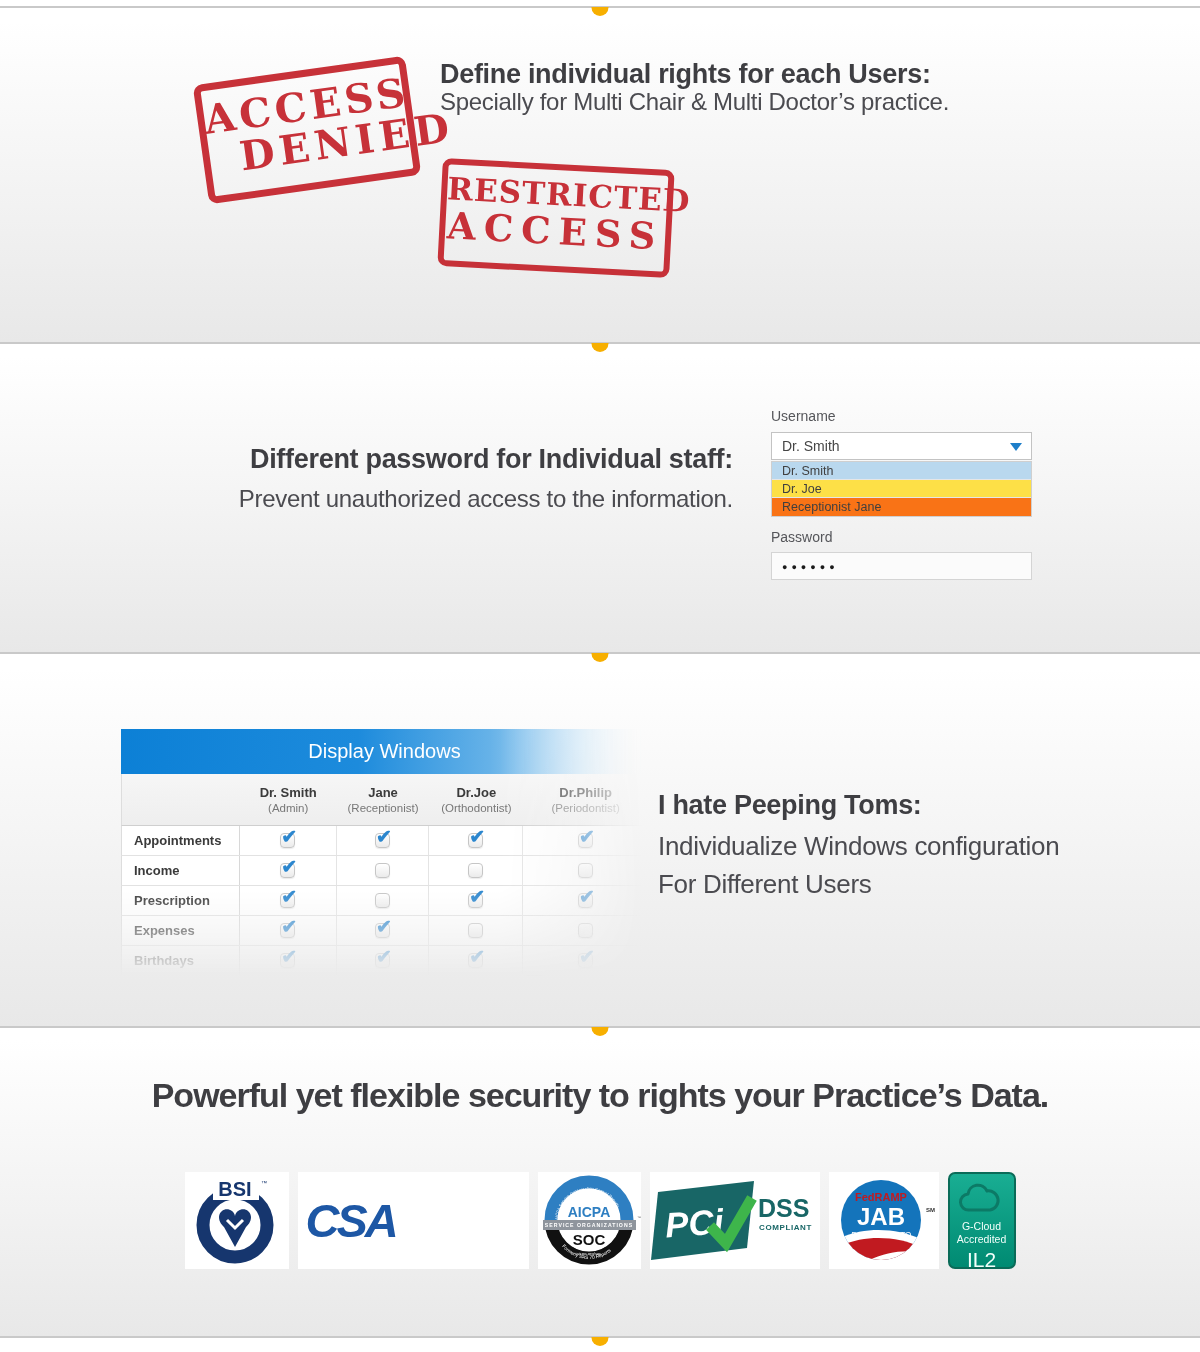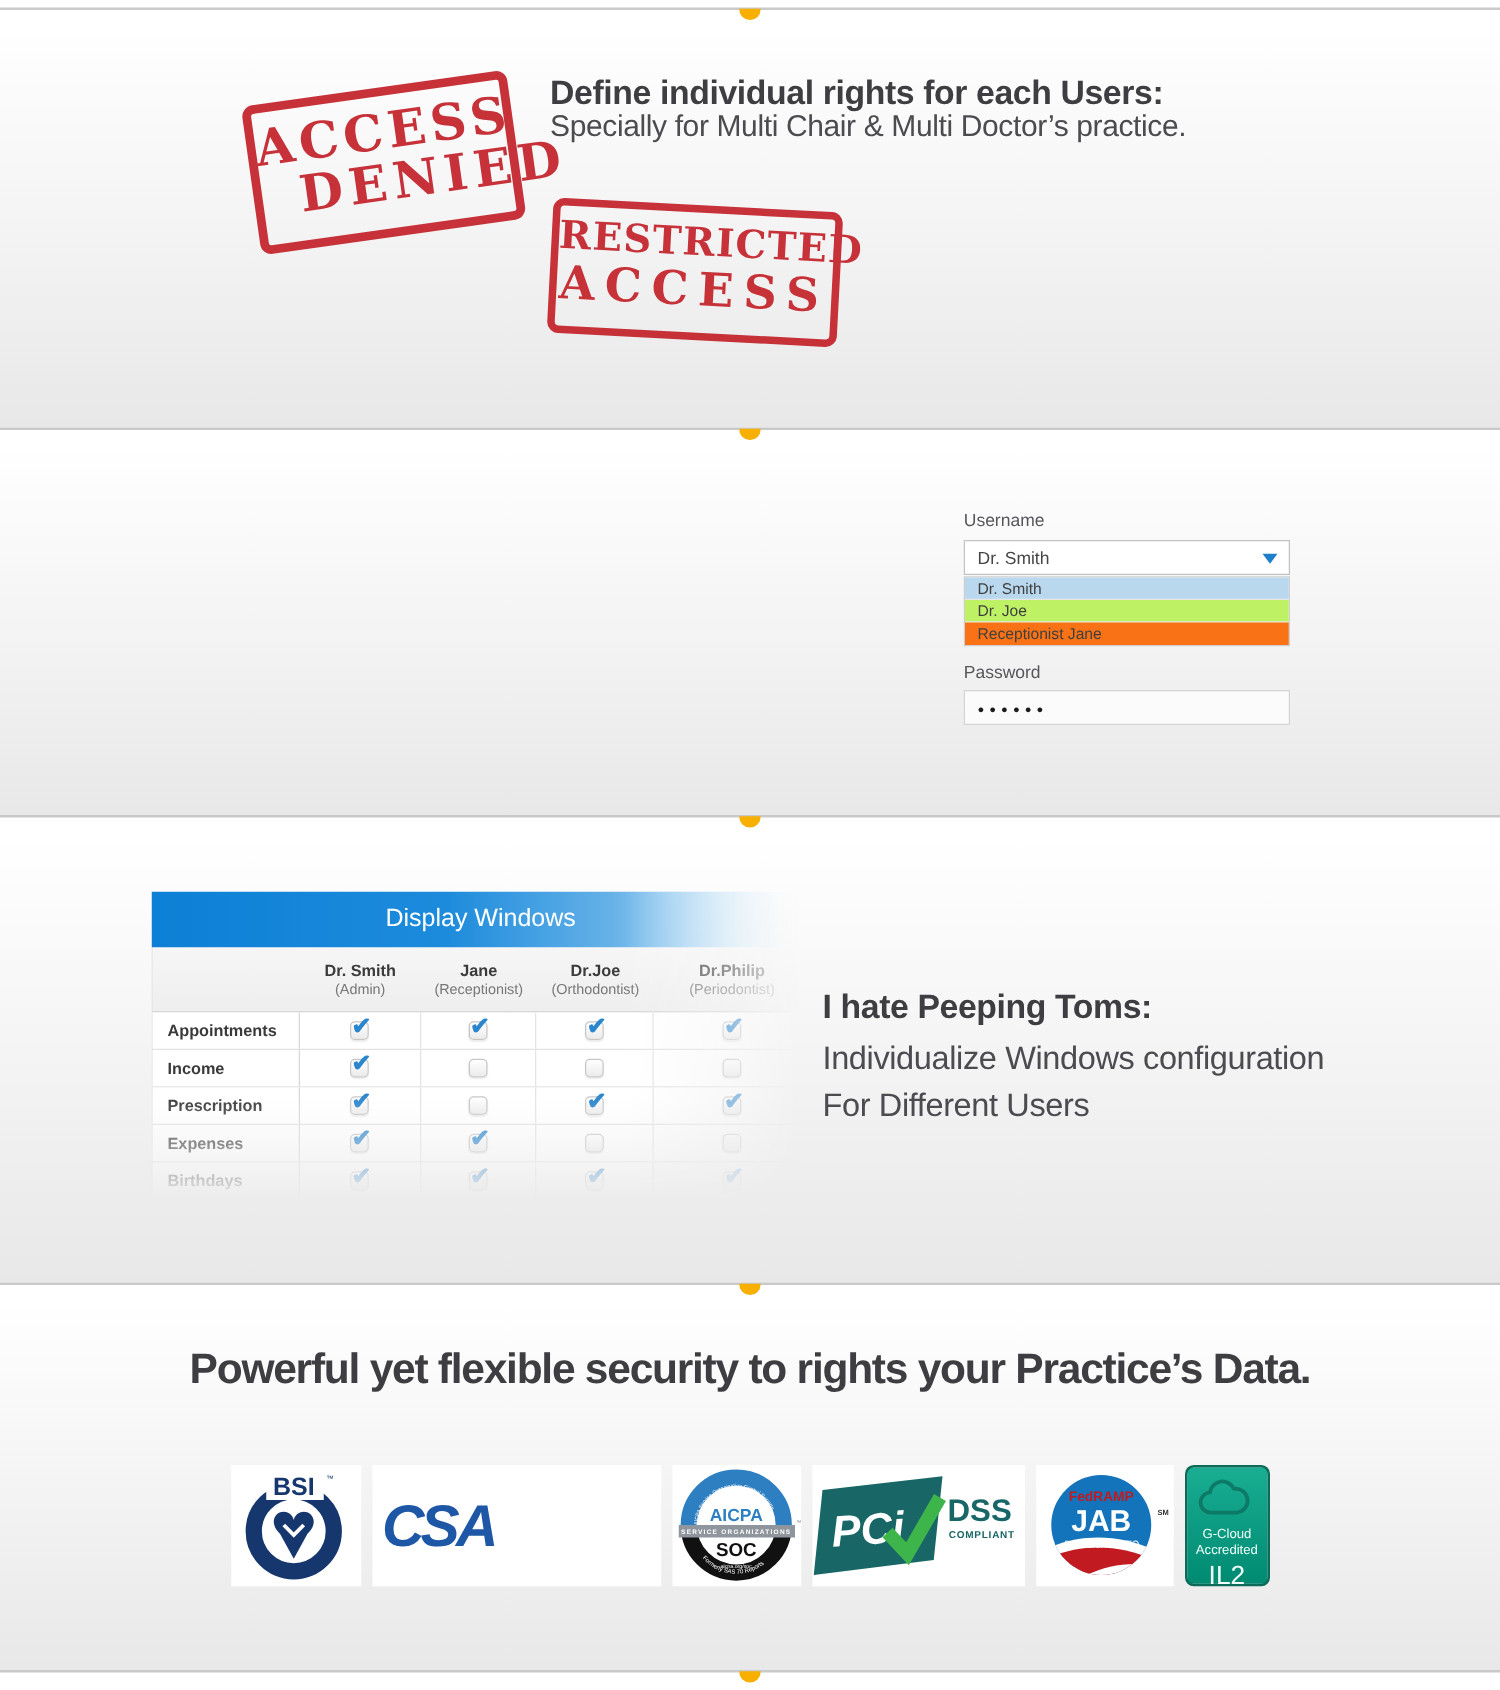--- a/index.html
+++ b/index.html
@@ -42,33 +42,33 @@
   .login { position:absolute; left:771px; top:0; width:261px; }
   .fld-label { position:absolute; left:0; font-size:14px; color:#55565a; }
   .lbl-user { top:64px; }
   .lbl-pass { top:185px; }
   .select-box { position:absolute; left:0; top:88px; width:261px; height:28px; background:#fff;
                 border:1px solid #c3c3c3; font-size:14px; color:#454545; line-height:26px; padding-left:10px; }
   .select-arrow { position:absolute; right:9px; top:10px; width:0; height:0;
                   border-left:6px solid transparent; border-right:6px solid transparent; border-top:8px solid #1d7ec9; }
   .opt-list { position:absolute; left:0; top:117px; width:261px; border:1px solid #cfcfcf; background:#fdfdfd; list-style:none; }
   .opt-list li { height:18px; line-height:18px; font-size:12.5px; color:#3f3f3f; padding-left:10px;
-                 border-bottom:1px solid #e6e6e6; background:#bef264; cursor:default; }
+                 border-bottom:1px solid #e6e6e6; background:#fde047; cursor:default; }
   .opt-list li:last-child { border-bottom:none; background:#f97316; }
   .opt-list li.sel { background:#b9d8ee; }
   .pass-field { position:absolute; left:0; top:208px; width:261px; height:28px; background:#fbfbfb;
                 border:1px solid #d4d4d4; line-height:28px; padding-left:10px;
                 font-size:9px; letter-spacing:4px; color:#1b1b1b; }
 
   
   .dw-wrap { position:absolute; left:121px; top:59px; width:527px;
              -webkit-mask-image:linear-gradient(to bottom,#000 66%, rgba(0,0,0,.55) 82%, rgba(0,0,0,.16) 95%, rgba(0,0,0,0) 100%);
              mask-image:linear-gradient(to bottom,#000 66%, rgba(0,0,0,.55) 82%, rgba(0,0,0,.16) 95%, rgba(0,0,0,0) 100%); }
   .dw-inner { -webkit-mask-image:linear-gradient(to right,#000 72%, rgba(0,0,0,.5) 88%, rgba(0,0,0,0) 99%);
-              mask-image:linear-gradient(to right,#000 72%, rgba(0,0,0,.5) 88%, rgba(0,0,0,0) 99%); }
+              mask-image:linear-gradient(to right,#000 72%, rgba(0,0,0,.5) 88%, rgba(0,0,0,0) 99%);margin-top:16px; }
   .dw-titlebar { height:45px; line-height:45px; text-align:center; color:#fff; font-size:20px;
                  background:linear-gradient(to right,#0c80d6 0%, #1d8bdc 45%, #66b2e8 70%, #cde7f8 88%, rgba(255,255,255,0) 100%); }
   .dw-headrow { display:flex; height:52px; align-items:center; background:linear-gradient(#f6f6f6,#eeeeee);
                 border-bottom:1px solid #cfcfcf; border-left:1px solid #ddd; }
   .dw-headrow .cell { text-align:center; }
   .dw-colname { font-size:13px; font-weight:700; color:#3b3b3b; }
   .dw-colrole { font-size:11.5px; color:#777; margin-top:2px; }
   .dw-row { display:flex; height:30px; align-items:center; background:#fff;
             border-bottom:1px solid #e2e2e2; border-left:1px solid #ddd; }
   .dw-label { font-size:13px; font-weight:700; color:#3a3a3a; padding-left:12px;
@@ -119,20 +119,24 @@
     <div class="stamp stamp-restricted">
       <div class="l1">RESTRICTED</div>
       <div class="l2">ACCESS</div>
     </div>
     <div class="s1-heading h-bold">Define individual rights for each Users:</div>
     <div class="s1-sub h-reg">Specially for Multi Chair &amp; Multi Doctor’s practice.</div>
   </section>
 
   <section class="s2">
     <span class="dot"></span>
+    <div class="s2-text">
+      <div class="line1 h-bold">Different password for Individual staff:</div>
+      <div class="line2 h-reg">Prevent unauthorized access to the information.</div>
+    </div>
     <div class="login">
       <div class="fld-label lbl-user">Username</div>
       <div class="select-box">
         <span>Dr. Smith</span>
         <span class="select-arrow"></span>
       </div>
       <ul class="opt-list">
           <li class="sel">Dr. Smith</li>
           <li>Dr. Joe</li>
           <li>Receptionist Jane</li>

